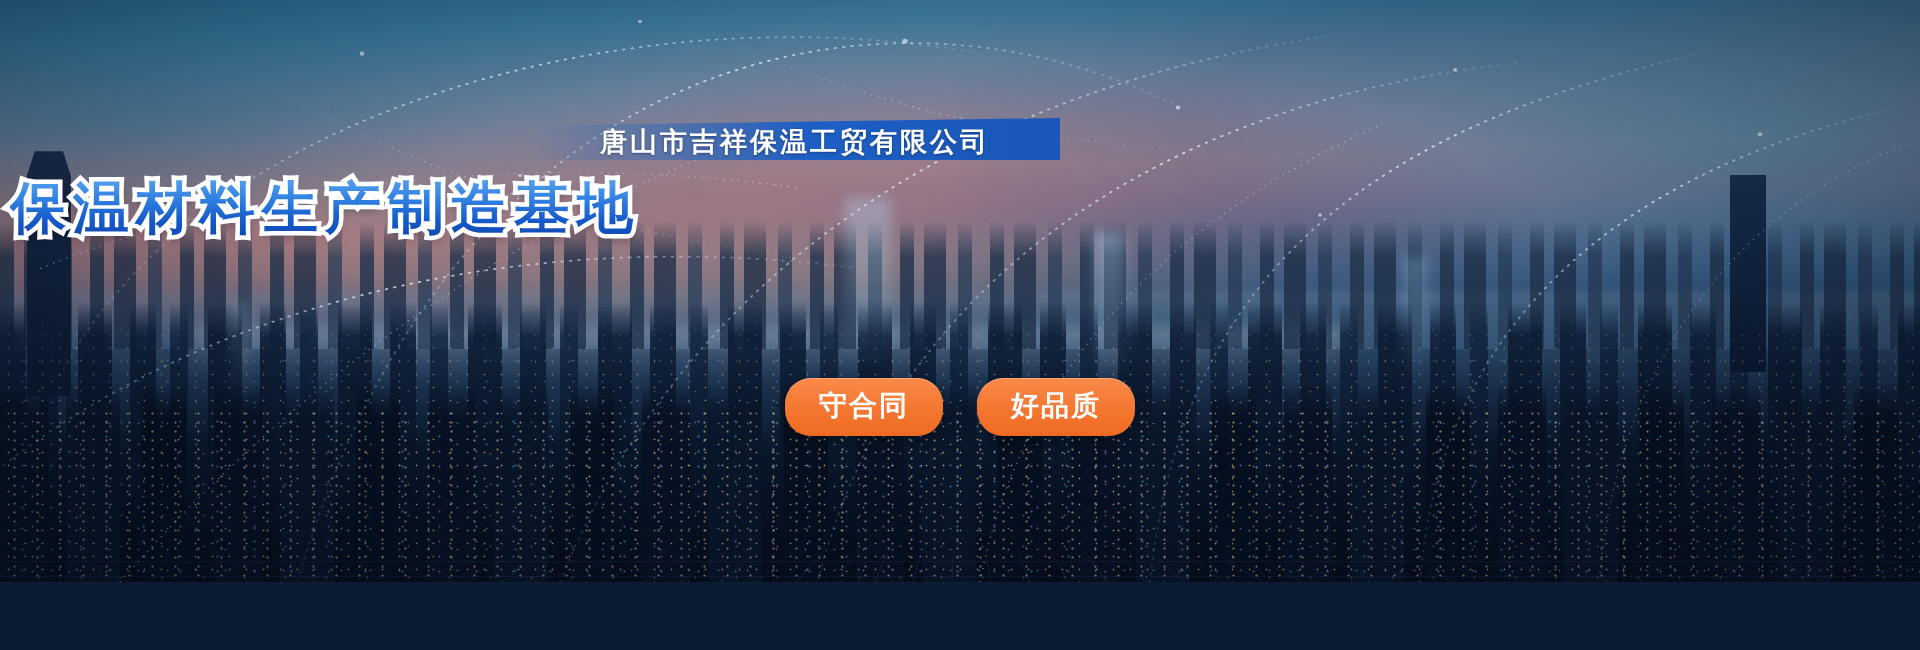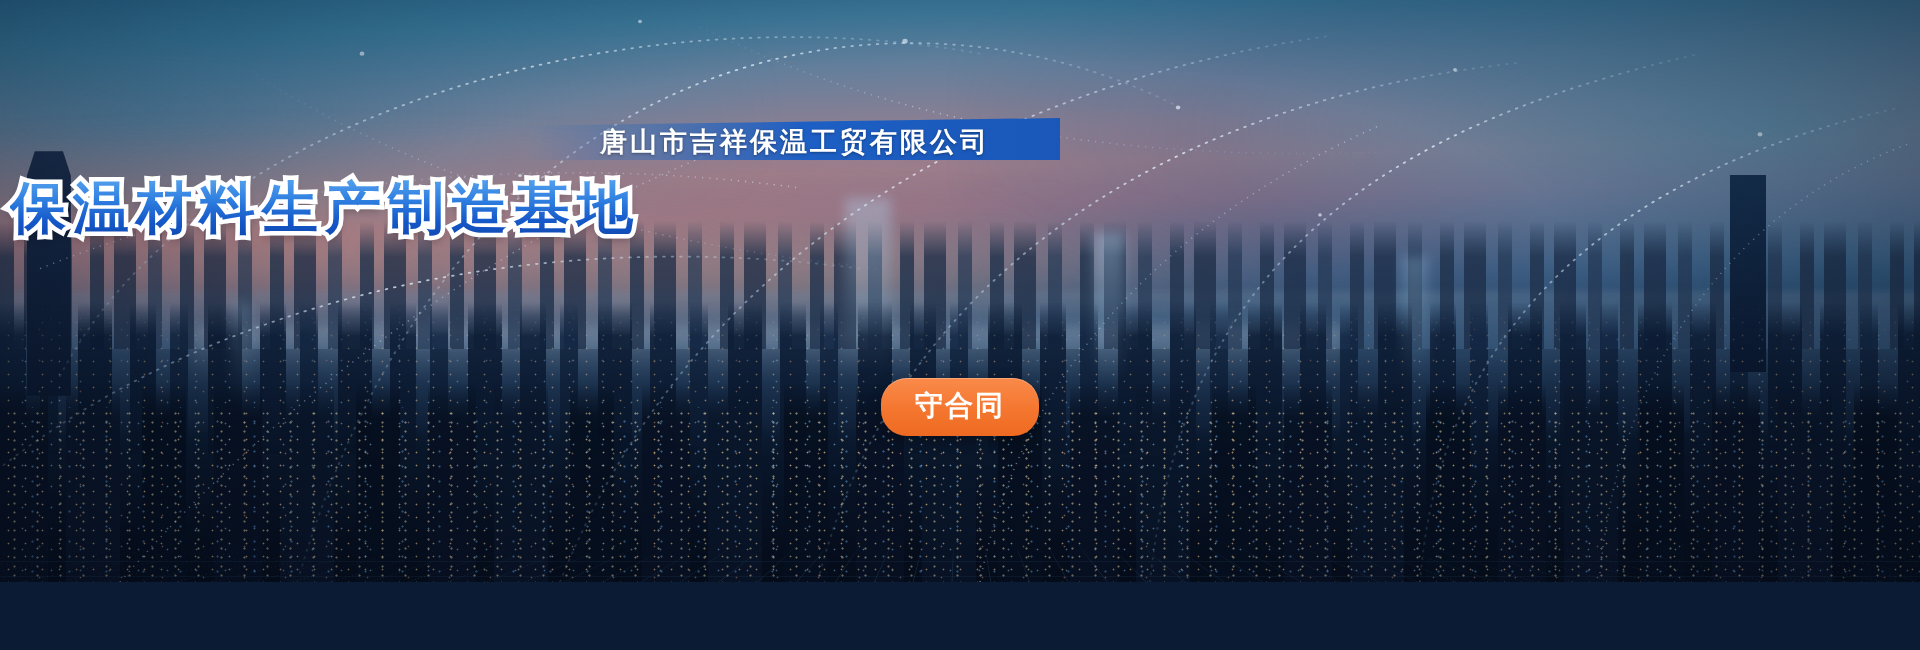--- a/index.html
+++ b/index.html
@@ -301,16 +301,17 @@
       <span class="ribbon-text">唐山市吉祥保温工贸有限公司</span>
     </div>
 
     <div class="title">
       <span class="title-outline">保温材料生产制造基地</span>
       <span class="title-fill">保温材料生产制造基地</span>
     </div>
 
     <div class="badges">
       <div class="badge">守合同</div>
+      <div class="badge">好品质</div>
     </div>
 
   </div>
 </div>
 
 </body></html>

